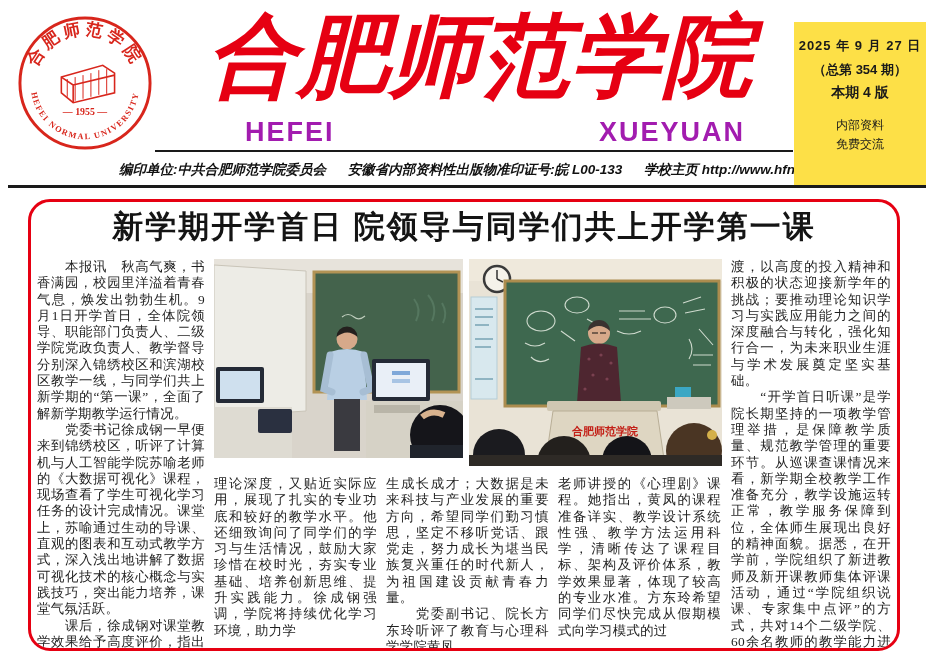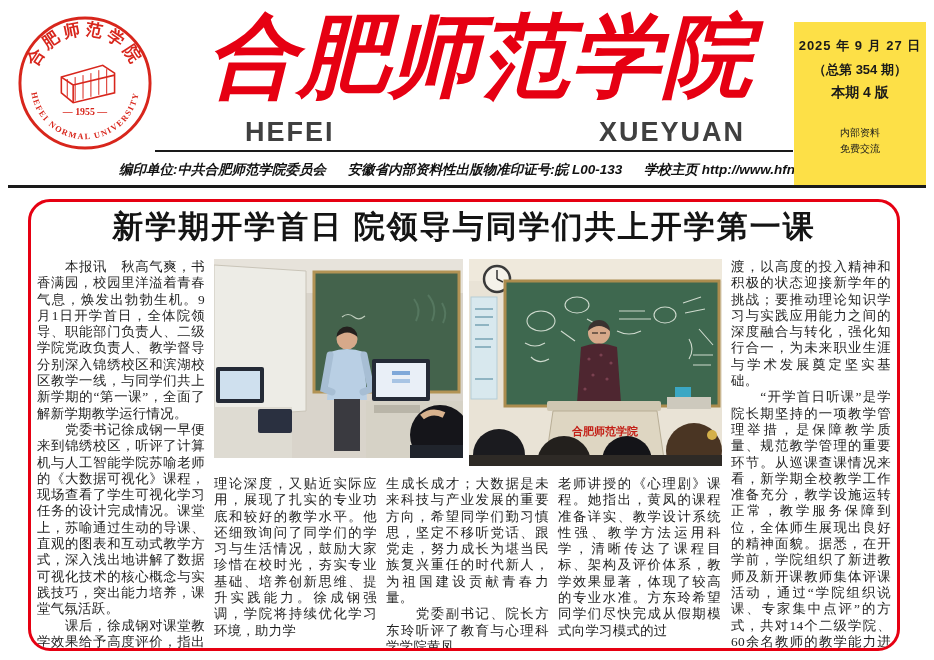--- a/index.html
+++ b/index.html
@@ -11,41 +11,41 @@
   
   .logo { position:absolute; left:16px; top:14px; width:138px; height:138px; }
   .masthead-title {
     position:absolute; left:165px; top:0px; width:630px; height:114px;
     color:#e60012; font-size:90px; font-weight:bold; font-style:italic;
     text-align:center; line-height:114px; letter-spacing:1px; white-space:nowrap;
   }
   .pinyin-row {
     position:absolute; left:245px; top:117px; width:500px;
     display:flex; justify-content:space-between;
-    color:#404040; font-size:27px; font-weight:bold;
+    color:#a21caf; font-size:27px; font-weight:bold;
     font-family:"Liberation Sans","DejaVu Sans",sans-serif; letter-spacing:2px;gap:11px;
   }
   .rule-under-pinyin { position:absolute; left:155px; top:150px; width:638px; height:2px; background:#1a1a1a; }
   .publisher-line {
     position:absolute; left:110px; top:158px; width:720px; height:24px;
     text-align:center; font-size:13.5px; font-weight:bold; color:#111;
     font-family:"Liberation Sans","DejaVu Sans",sans-serif; line-height:24px; white-space:nowrap;
   }
   .publisher-line span { margin:10px 9px;font-style:italic; }
   .issue-box {
     position:absolute; left:794px; top:22px; width:132px; height:163px;
     background:#fde047; text-align:center;
     font-family:"Liberation Sans","DejaVu Sans",sans-serif; color:#1a1a1a;
   }
   .ib-date { margin-top:15px; font-size:13px; font-weight:bold; letter-spacing:1px; }
   .ib-issue { margin-top:8px; font-size:14px; font-weight:bold; }
   .ib-issue .big-num { font-size:30px; font-family:"Liberation Serif",serif; vertical-align:-4px; margin:0 3px; }
   .ib-total { margin-top:6px; font-size:13px; font-weight:bold; }
   .ib-pages { margin-top:5px; font-size:14px; font-weight:bold; }
-  .ib-note { margin-top:23px; font-size:10px; line-height:1.55; font-family:"Liberation Serif",serif; }
+  .ib-note { margin-top:14px; font-size:12px; line-height:1.55; font-family:"Liberation Serif",serif; }
   .full-rule { position:absolute; left:8px; top:185px; width:918px; height:3px; background:#1a1a1a; }
   
   .article-box {
     position:absolute; left:28px; top:199px; width:872px; height:452px;
     border:3px solid #e60012; border-radius:22px; background:#fff; overflow:hidden;
   }
   .headline {
     margin-top:4px; text-align:center; font-size:31px; font-weight:900;
     font-family:"Liberation Sans","DejaVu Sans",sans-serif; color:#141414;
     letter-spacing:2px; white-space:nowrap;

